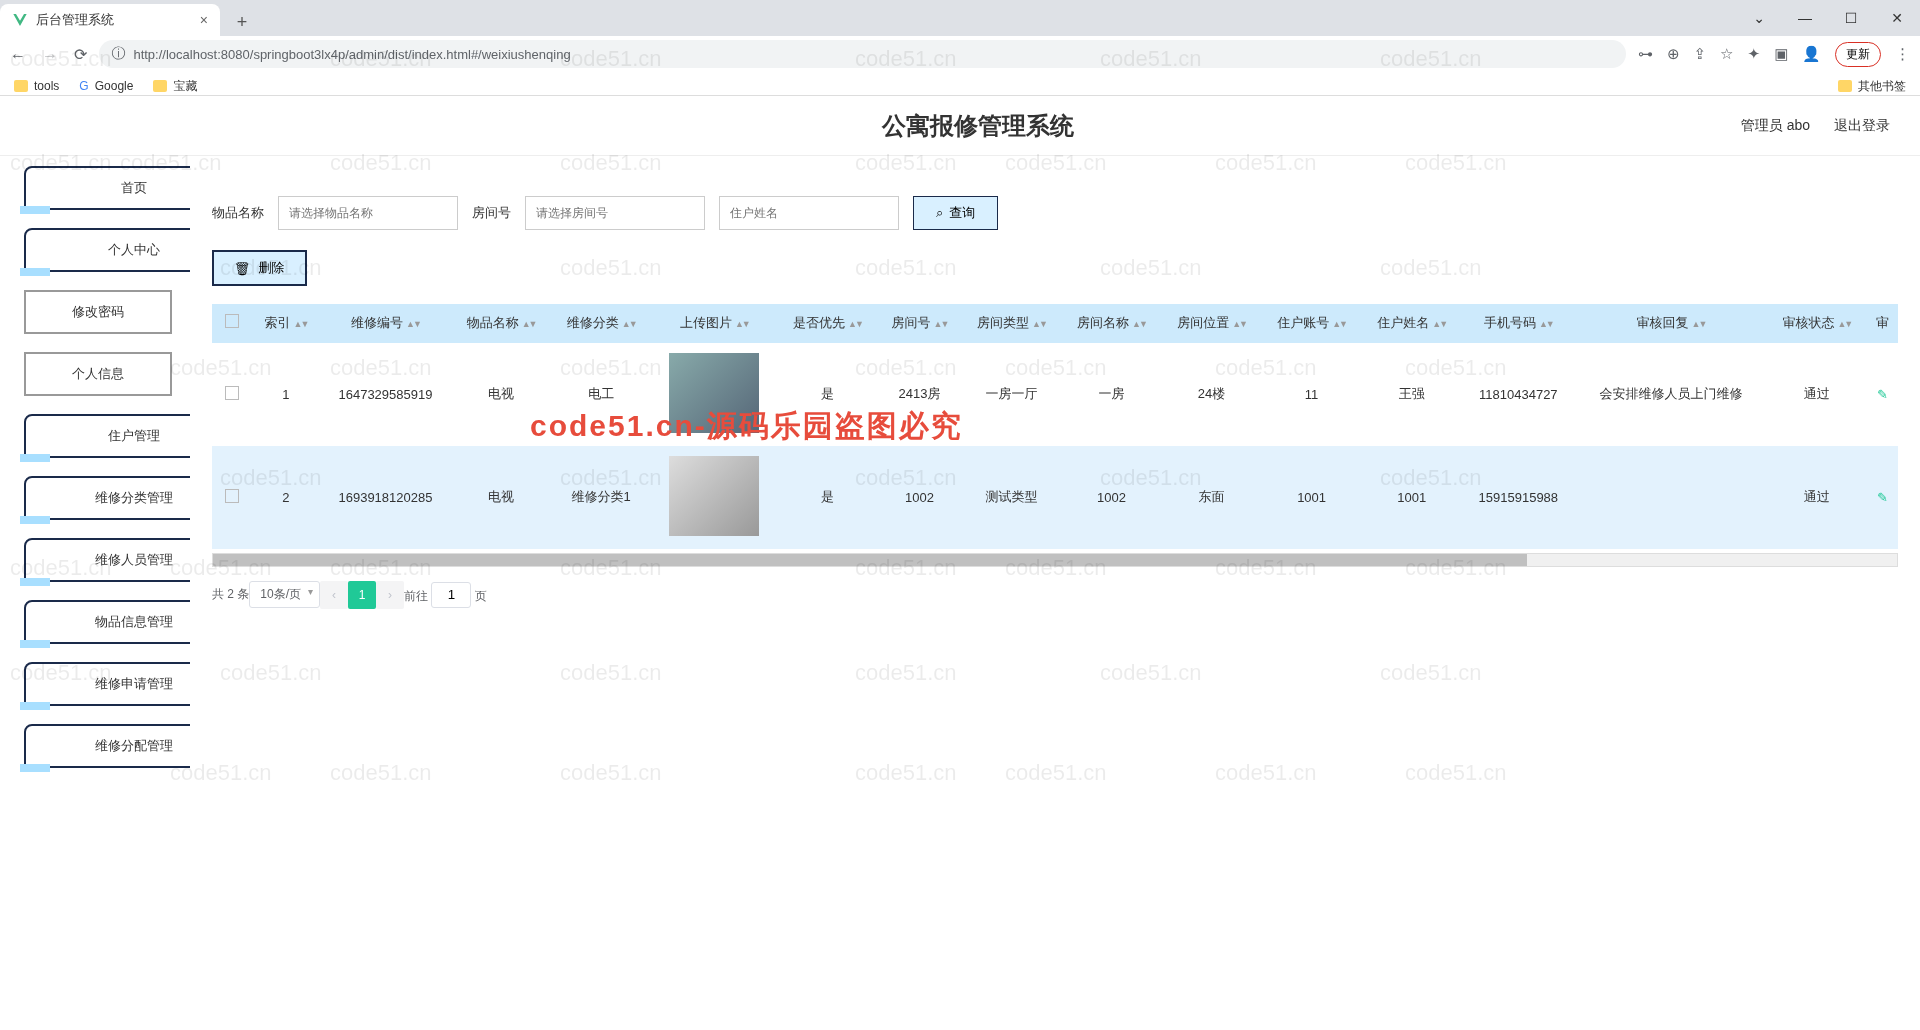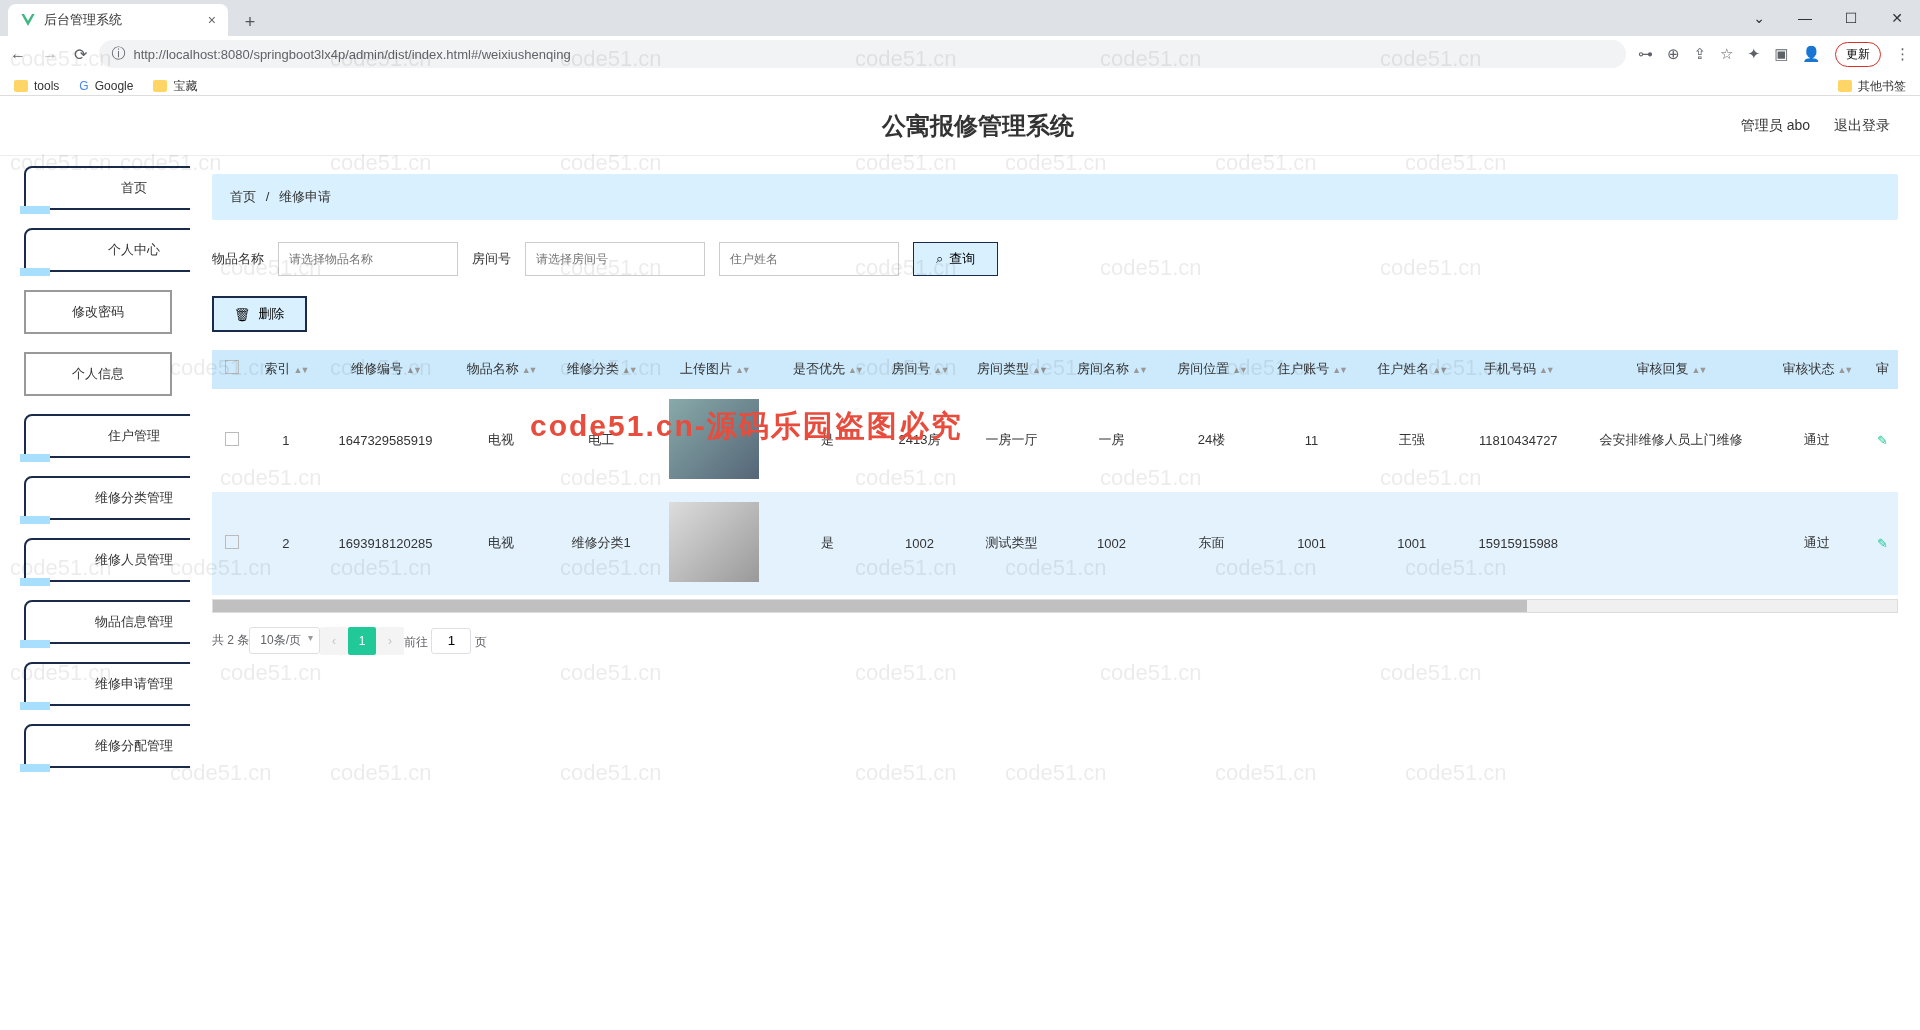--- a/index.html
+++ b/index.html
@@ -1,20 +1,20 @@
 <!DOCTYPE html>
 <html><head>
 <meta charset="utf-8">
 <style>
 * { box-sizing: border-box; margin: 0; padding: 0; }
 body { font-family: "Microsoft YaHei", Arial, sans-serif; font-size: 13px; color: #333; background: #fff; width: 1920px; height: 1030px; overflow: hidden; position: relative; }
 
 
 .browser-chrome { height: 96px; border-bottom: 1px solid #ddd; }
-.tab-strip { height: 36px; background: #dee1e6; display: flex; align-items: flex-end; padding-left: 8px; }
+.tab-strip { height: 36px; background: #dee1e6; display: flex; align-items: flex-end; padding-left: 0; }
 .tab { background: #fff; height: 32px; border-radius: 8px 8px 0 0; padding: 0 12px; display: flex; align-items: center; gap: 8px; min-width: 220px; }
 .tab .favicon { width: 16px; height: 16px; fill: #41b883; }
 .tab .close-x { margin-left: auto; font-size: 14px; color: #666; }
 .new-tab { width: 28px; height: 28px; display: flex; align-items: center; justify-content: center; font-size: 18px; color: #555; margin-left: 8px; }
 .window-ctrls { position: absolute; right: 0; top: 0; display: flex; height: 36px; align-items: center; }
 .window-ctrls span { width: 46px; text-align: center; font-size: 14px; color: #333; }
 .addr-bar { height: 36px; display: flex; align-items: center; padding: 0 10px; gap: 12px; background: #fff; }
 .nav-icons { display: flex; gap: 16px; align-items: center; color: #5f6368; font-size: 16px; }
 .addr-input { flex: 1; height: 28px; background: #f1f3f4; border-radius: 14px; display: flex; align-items: center; padding: 0 12px; gap: 8px; color: #5f6368; font-size: 13px; }
 .addr-input .globe { font-size: 14px; }
@@ -166,25 +166,20 @@
         </div>
       <div class="side-item tab">
           <span>维修申请管理</span>
         </div>
       <div class="side-item tab">
           <span>维修分配管理</span>
         </div>
     </div>
 
     <div class="content">
-      <div class="breadcrumb">
-        <span>首页</span>
-        <span style="margin:0 6px">/</span>
-        <span>维修申请</span>
-      </div>
 
       <div class="search-row">
         <label>物品名称</label>
         <input style="width: 180px;" placeholder="请选择物品名称">
         <label>房间号</label>
         <input style="width: 180px;" placeholder="请选择房间号">
         <input style="width: 180px;" placeholder="住户姓名">
         <button class="query-btn">
             <span>⌕</span>
             <span>查询</span>

